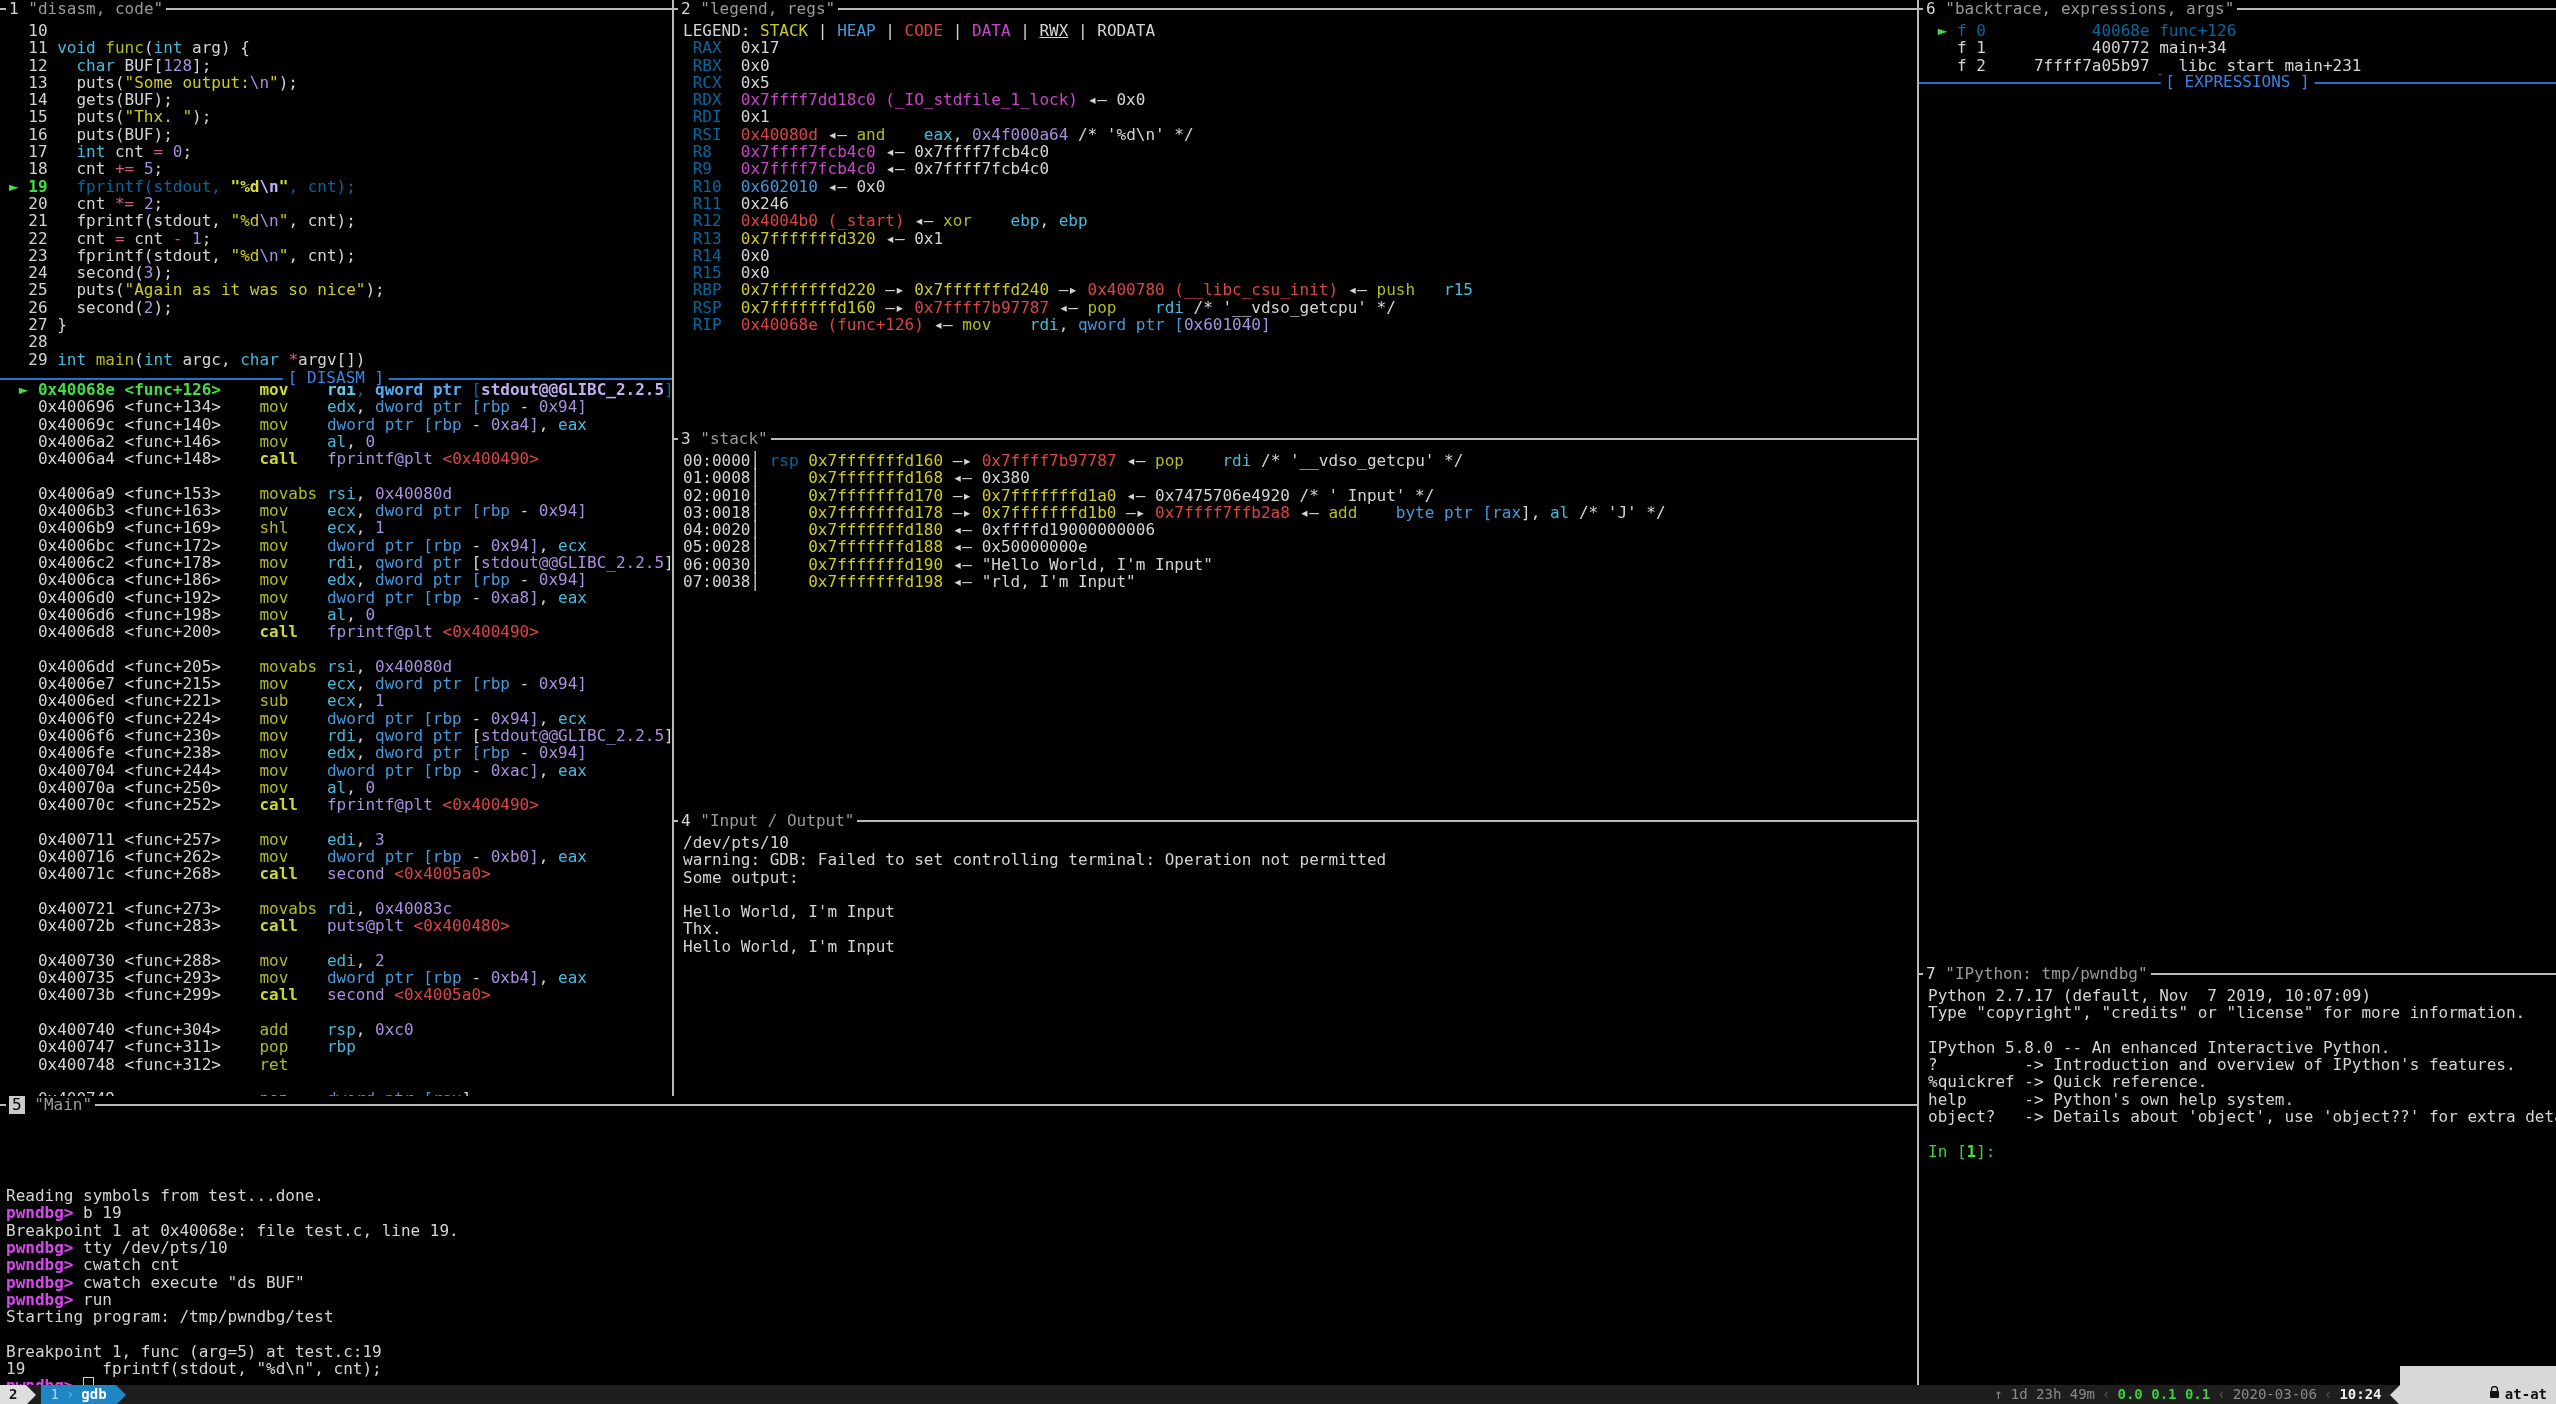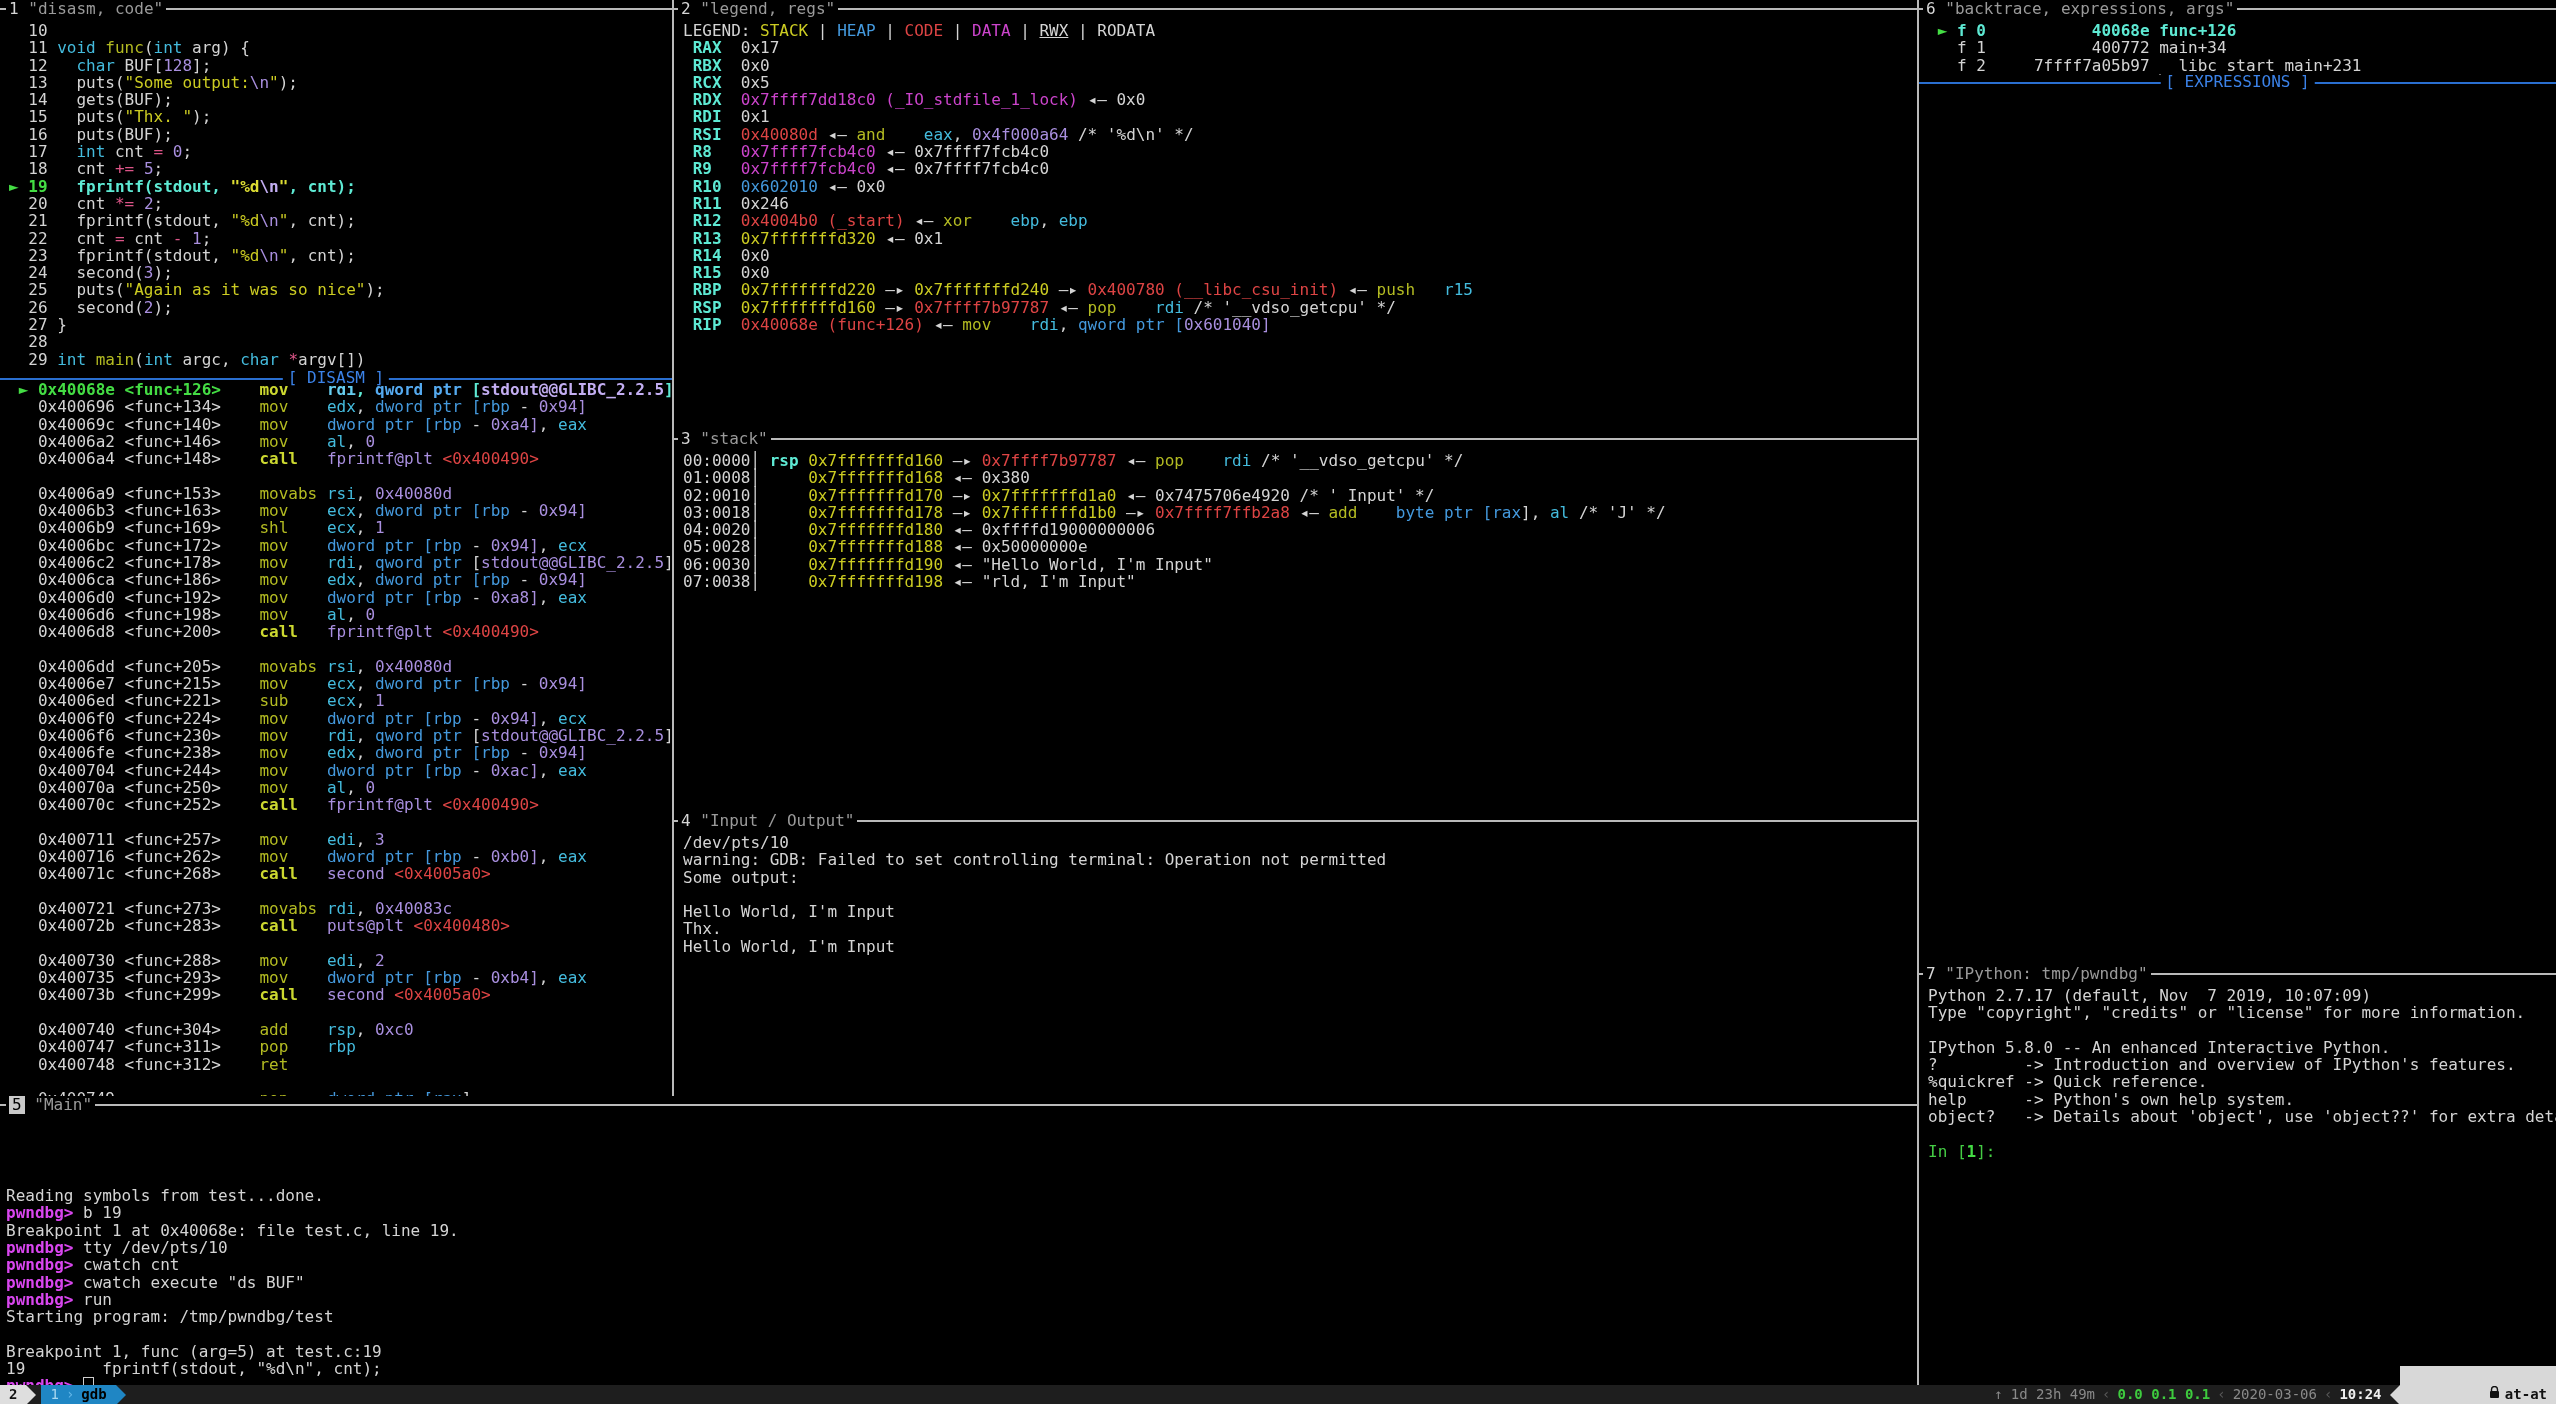--- a/index.html
+++ b/index.html
@@ -10,21 +10,21 @@
   .ln{height:17.3px;white-space:pre;}
   .hline{position:absolute;left:0;right:0;height:2px;background:#b9b9b9;}
   .vline{position:absolute;width:2px;background:#b9b9b9;}
   .ptitle{position:absolute;background:#000;padding:0 3px;white-space:pre;z-index:3;}
   .pnum{color:#d6d6d6;}
   .pnum.active{background:#c9c9c9;color:#000;padding:0 3px;}
   .ptxt{color:#9a9a9a;}
   .divider{position:absolute;left:0;right:0;height:2px;background:#2a6fd0;z-index:2;}
   .dlabel{position:absolute;left:50%;transform:translate(-50%,-9px);background:#000;color:#3b82e8;font-weight:normal;padding:0 5px;white-space:pre;}
   
-  .w{color:#d4d4d4}.b{color:#5eead4;font-weight:bold}
+  .w{color:#d4d4d4}.b{color:#0369a1;font-weight:normal}
   .rd{color:#dd4444}.RD{color:#d946ef;font-weight:bold}
   .gr{color:#44cc44}.GR{color:#44dd44;font-weight:bold}
   .yl{color:#cccc22}.YL{color:#dddd33;font-weight:bold}
   .ol{color:#b3bb22}.OL{color:#ccd830;font-weight:bold}
   .bl{color:#4499dd}.BL{color:#55aaf0;font-weight:bold}
   .cy{color:#44bbdd}.CY{color:#66ccee;font-weight:bold}
   .mg{color:#cc44cc}
   .pu{color:#a98fdf}.PU{color:#c3aef2;font-weight:bold}
   .pk{color:#dd5588}
   .ul{color:#d4d4d4;text-decoration:underline}
@@ -32,21 +32,21 @@
   
   #statusbar{position:absolute;left:0;top:1385px;width:2556px;height:19px;background:#1e1e1e;
              font-size:14px;line-height:19px;display:flex;align-items:stretch;}
   .seg{display:flex;align-items:center;white-space:pre;}
   .seg-session{background:#dedede;color:#111;font-weight:bold;padding:0 9px;}
   .arrow-r{width:0;height:0;border-top:10px solid transparent;border-bottom:10px solid transparent;border-left:10px solid #dedede;}
   .seg-window{background:#1f86c4;color:#fff;padding:0 9px;margin-left:5px;}
   .arrow-r2{width:0;height:0;border-top:10px solid transparent;border-bottom:10px solid transparent;border-left:10px solid #1f86c4;}
   .win-idx{color:#a8d8f0;}
   .win-chev{color:#63b7e8;padding:0 7px;}
-  .win-name{font-weight:bold;color:#000000;}
+  .win-name{font-weight:bold;color:#ffffff;}
   .sb-right{margin-left:auto;display:flex;align-items:center;white-space:pre;}
   .sb-dim{color:#8a8a8a;}
   .sb-sep{color:#5a5a5a;padding:0 7px;}
   .sb-green{color:#3ecb3e;font-weight:bold;}
   .sb-time{color:#efefef;font-weight:bold;}
   .arrow-l{width:0;height:0;border-top:10px solid transparent;border-bottom:10px solid transparent;border-right:10px solid #d8d8d8;margin-left:8px;}
   .seg-host{background:#d8d8d8;color:#111;font-weight:bold;padding:0 9px 0 5px;display:flex;align-items:center;}
   .lock{margin-right:5px;display:inline-block;}
 </style>
 </head>

